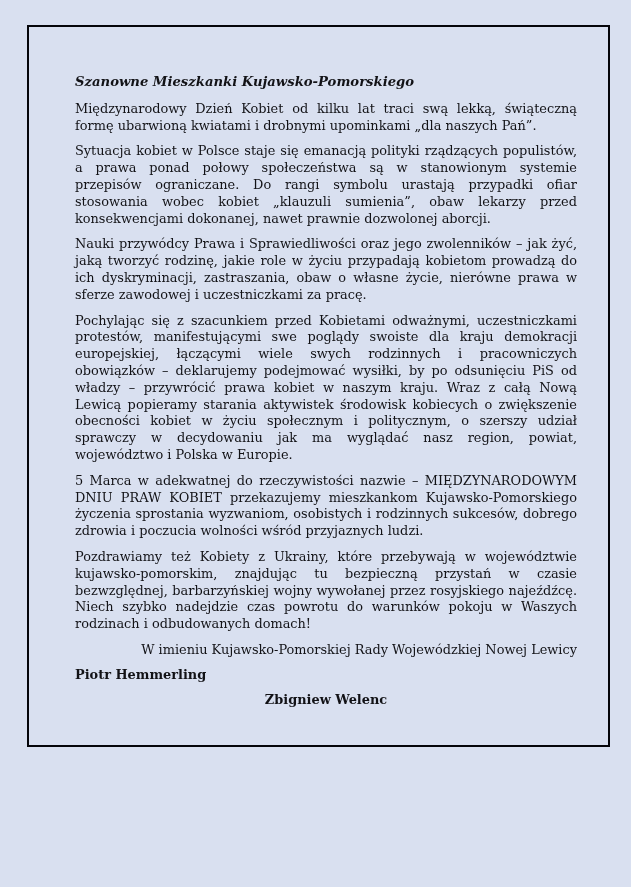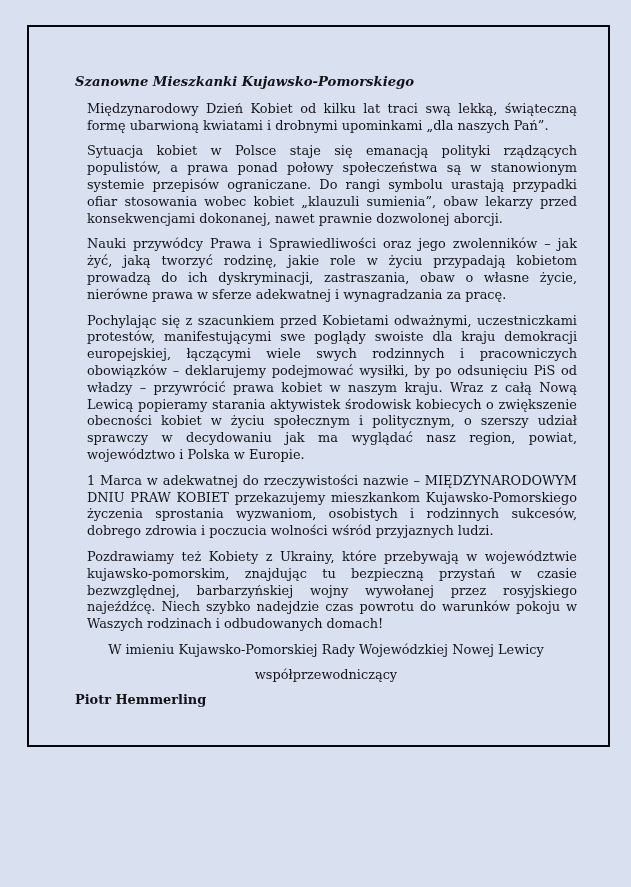--- a/index.html
+++ b/index.html
@@ -31,26 +31,26 @@
     font-size: 13.2px;
     font-weight: bold;
     font-style: italic;
     margin: 0 0 10px 0;
     line-height: 16.8px;
   }
   .para {
     font-size: 12.9px;
     line-height: 16.8px;
     text-align: justify;
-    margin: 0 0 9px 12px;
+    margin: 0 0 9px 0;
   }
   .on-behalf {
     font-size: 12.9px;
     line-height: 16.8px;
-    text-align: center;
+    text-align: right;
     margin: 0 0 8px 0;
   }
   .center-line {
     font-size: 12.9px;
     line-height: 16.8px;
     text-align: center;
     margin: 0 0 8px 0;
   }
   .names-row {
     display: flex;
@@ -72,30 +72,30 @@
 </style>
 </head>
 <body>
 
 <div class="sheet">
 
   <h1 class="salutation">Szanowne Mieszkanki Kujawsko-Pomorskiego</h1>
 
   <p class="para">Międzynarodowy Dzień Kobiet od kilku lat traci swą lekką, świąteczną formę ubarwioną kwiatami i drobnymi upominkami „dla naszych Pań”.</p>
   <p class="para">Sytuacja kobiet w Polsce staje się emanacją polityki rządzących populistów, a prawa ponad połowy społeczeństwa są w stanowionym systemie przepisów ograniczane. Do rangi symbolu urastają przypadki ofiar stosowania wobec kobiet „klauzuli sumienia”, obaw lekarzy przed konsekwencjami dokonanej, nawet prawnie dozwolonej aborcji.</p>
-  <p class="para">Nauki przywódcy Prawa i Sprawiedliwości oraz jego zwolenników – jak żyć, jaką tworzyć rodzinę, jakie role w życiu przypadają kobietom prowadzą do ich dyskryminacji, zastraszania, obaw o własne życie, nierówne prawa w sferze adekwatnej i wynagradzania za pracę.</p>
+  <p class="para">Nauki przywódcy Prawa i Sprawiedliwości oraz jego zwolenników – jak żyć, jaką tworzyć rodzinę, jakie role w życiu przypadają kobietom prowadzą do ich dyskryminacji, zastraszania, obaw o własne życie, nierówne prawa w sferze zawodowej i uczestniczkami za pracę.</p>
   <p class="para">Pochylając się z szacunkiem przed Kobietami odważnymi, uczestniczkami protestów, manifestującymi swe poglądy swoiste dla kraju demokracji europejskiej, łączącymi wiele swych rodzinnych i pracowniczych obowiązków – deklarujemy podejmować wysiłki, by po odsunięciu PiS od władzy – przywrócić prawa kobiet w naszym kraju. Wraz z całą Nową Lewicą popieramy starania aktywistek środowisk kobiecych o zwiększenie obecności kobiet w życiu społecznym i politycznym, o szerszy udział sprawczy w decydowaniu jak ma wyglądać nasz region, powiat, województwo i Polska w Europie.</p>
-  <p class="para">1 Marca w adekwatnej do rzeczywistości nazwie – MIĘDZYNARODOWYM DNIU PRAW KOBIET przekazujemy mieszkankom Kujawsko-Pomorskiego życzenia sprostania wyzwaniom, osobistych i rodzinnych sukcesów, dobrego zdrowia i poczucia wolności wśród przyjaznych ludzi.</p>
+  <p class="para">5 Marca w adekwatnej do rzeczywistości nazwie – MIĘDZYNARODOWYM DNIU PRAW KOBIET przekazujemy mieszkankom Kujawsko-Pomorskiego życzenia sprostania wyzwaniom, osobistych i rodzinnych sukcesów, dobrego zdrowia i poczucia wolności wśród przyjaznych ludzi.</p>
   <p class="para">Pozdrawiamy też Kobiety z Ukrainy, które przebywają w województwie kujawsko-pomorskim, znajdując tu bezpieczną przystań w czasie bezwzględnej, barbarzyńskiej wojny wywołanej przez rosyjskiego najeźdźcę. Niech szybko nadejdzie czas powrotu do warunków pokoju w Waszych rodzinach i odbudowanych domach!</p>
 
   <p class="on-behalf">W imieniu Kujawsko-Pomorskiej Rady Wojewódzkiej Nowej Lewicy</p>
 
-  <div class="center-line">współprzewodniczący</div>
 
   <div class="names-row">
     <span>Piotr Hemmerling</span>
   </div>
 
 
+  <div class="center-line bold">Zbigniew Welenc</div>
 
   <div class="dateline">Bydgoszcz, 8 marca 2023 r.</div>
 
 </div>
 
 </body></html>

